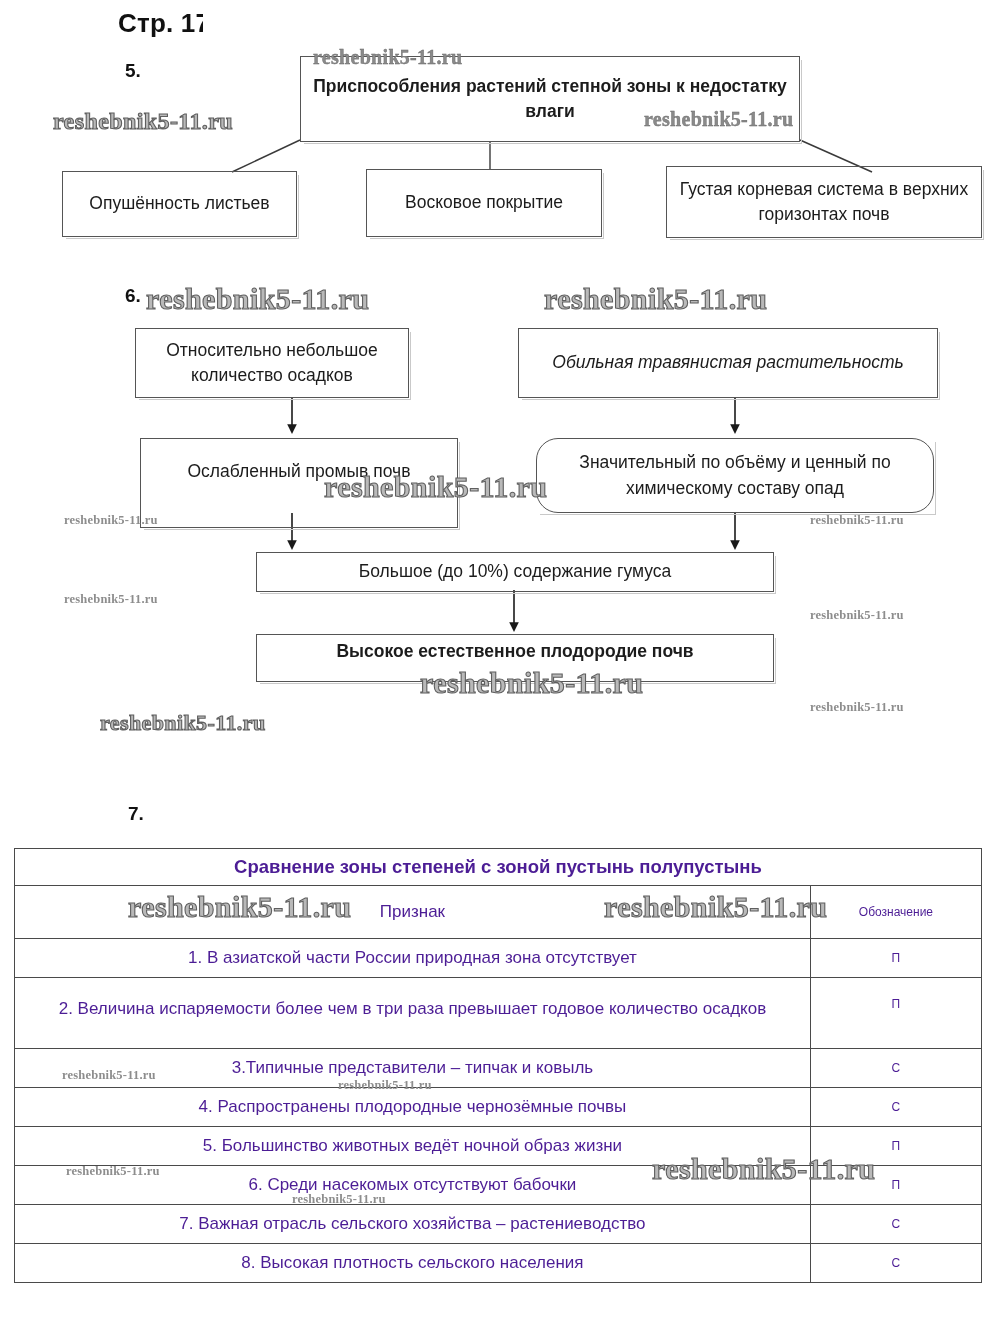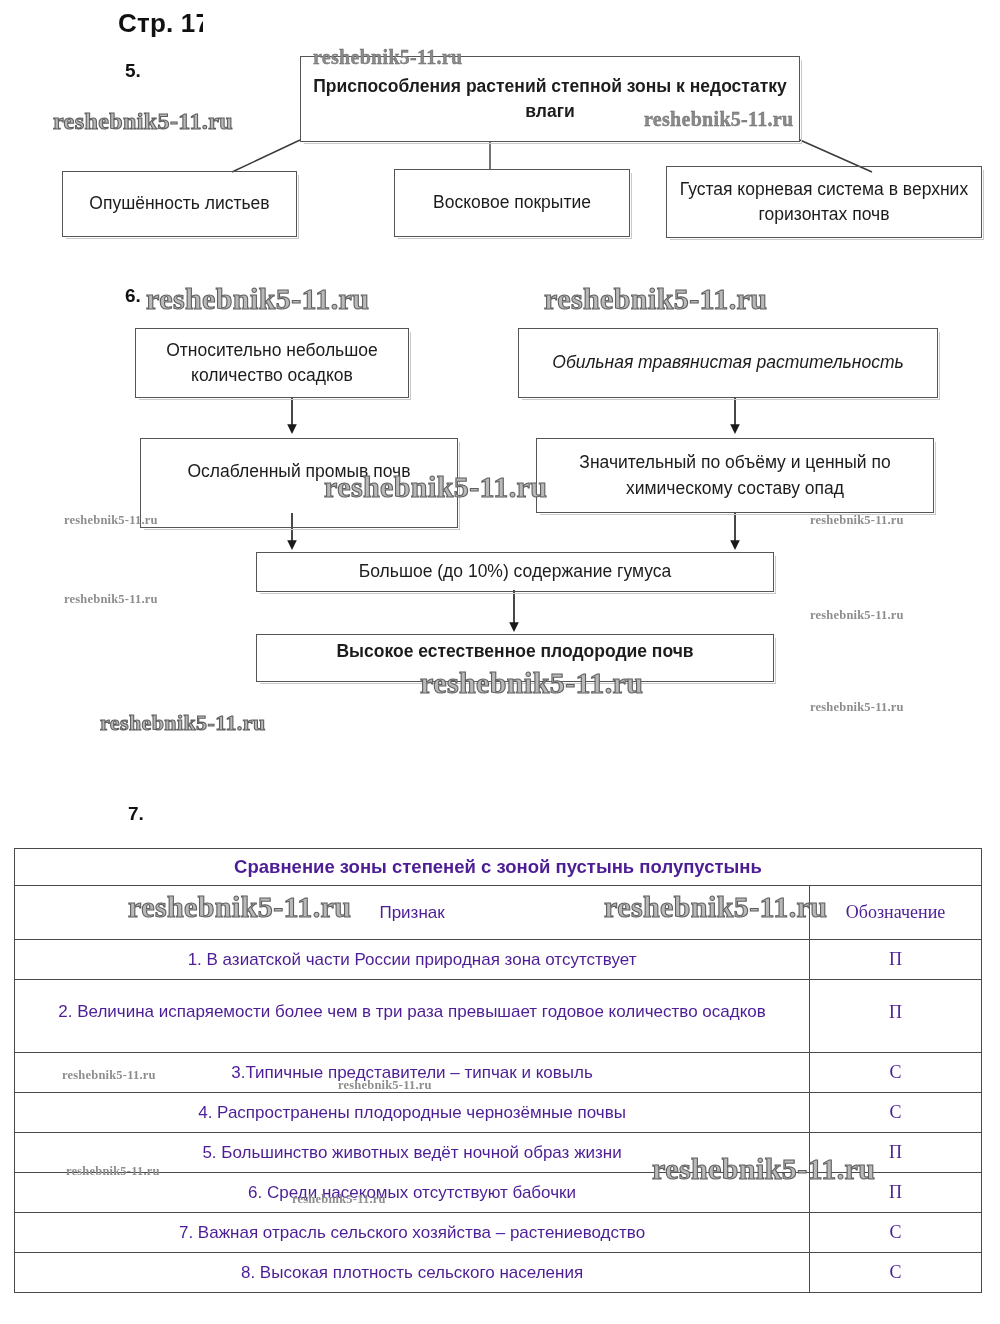--- a/index.html
+++ b/index.html
@@ -90,21 +90,21 @@
     text-align:center;
     vertical-align:middle;
     font-weight:normal;
     background:transparent;
   }
   #cmp-table .title-cell{
     font-weight:bold;font-size:18.5px;padding:7px 6px;border-bottom:1.4px solid #4a4a4a;
   }
   #cmp-table .head-cell{padding:16px 6px;}
   #cmp-table .feature{width:805px;}
-  #cmp-table .mark{width:161px;font-size:18px;font-family:Liberation Serif, serif;}
+  #cmp-table .mark{width:161px;font-size:12px;}
   #cmp-table tr.tall td{padding-top:14px;padding-bottom:22px;line-height:2.0;}
 </style>
 </head>
 <body>
 
 <div class="page">
 
   <div class="abs" id="page-label">
     <span>Стр.</span>
     <span class="num">17</span>
@@ -135,41 +135,41 @@
   </svg>
 
   <div class="box bold" style="left:300px;top:56px;width:500px;height:86px;">
     <span class="inner">Приспособления растений степной зоны к недостатку влаги</span>
   </div>
 
   <div class="box" style="left:50px;top:171px;width:235px;height:66px;margin-left:12px;">
     <span class="inner">Опушённость листьев</span>
   </div>
 
-  <div class="box" style="left:366px;top:169px;width:236px;height:68px;margin-left:28px;">
+  <div class="box" style="left:366px;top:169px;width:236px;height:68px;">
     <span class="inner">Восковое покрытие</span>
   </div>
 
   <div class="box" style="left:666px;top:166px;width:316px;height:72px;">
     <span class="inner">Густая корневая система в верхних горизонтах почв</span>
   </div>
 
   <div class="box" style="left:135px;top:328px;width:274px;height:70px;">
     <span class="inner">Относительно небольшое количество осадков</span>
   </div>
 
   <div class="box" style="left:518px;top:328px;width:420px;height:70px;font-style:italic;">
     <span class="inner">Обильная травянистая растительность</span>
   </div>
 
   <div class="box" style="left:140px;top:438px;width:318px;height:90px;">
     <span class="inner" style="display:block;margin-bottom:22px;">Ослабленный промыв почв</span>
   </div>
 
-  <div class="box" style="left:536px;top:438px;width:398px;height:75px;">
+  <div class="box" style="left:536px;top:438px;width:398px;height:75px;border-radius:22px;">
     <span class="inner">Значительный по объёму и ценный по химическому составу опад</span>
   </div>
 
   <div class="box" style="left:256px;top:552px;width:518px;height:40px;">
     <span class="inner">Большое (до 10%) содержание гумуса</span>
   </div>
 
   <div class="box" style="left:256px;top:634px;width:518px;height:48px;font-weight:bold;">
     <span class="inner" style="display:block;margin-bottom:12px;">Высокое естественное плодородие почв</span>
   </div>

